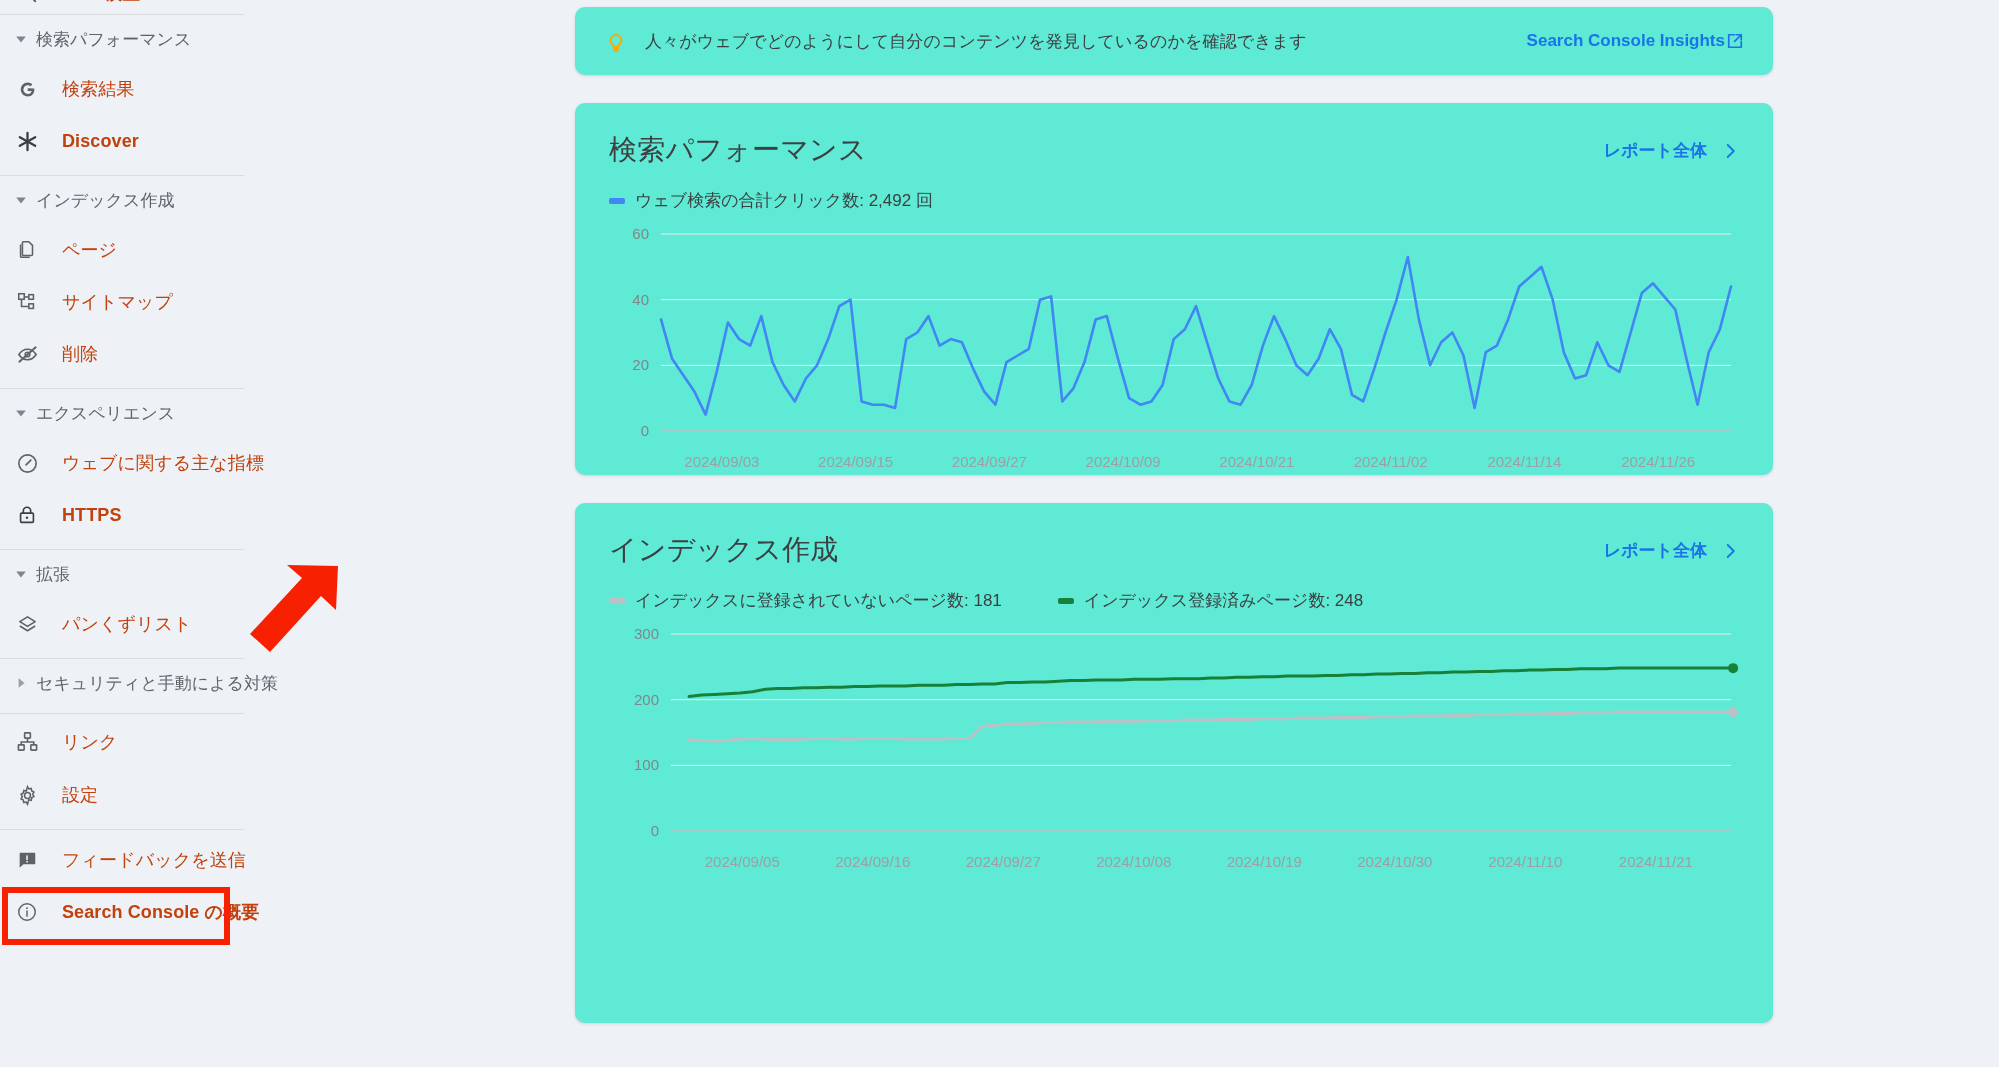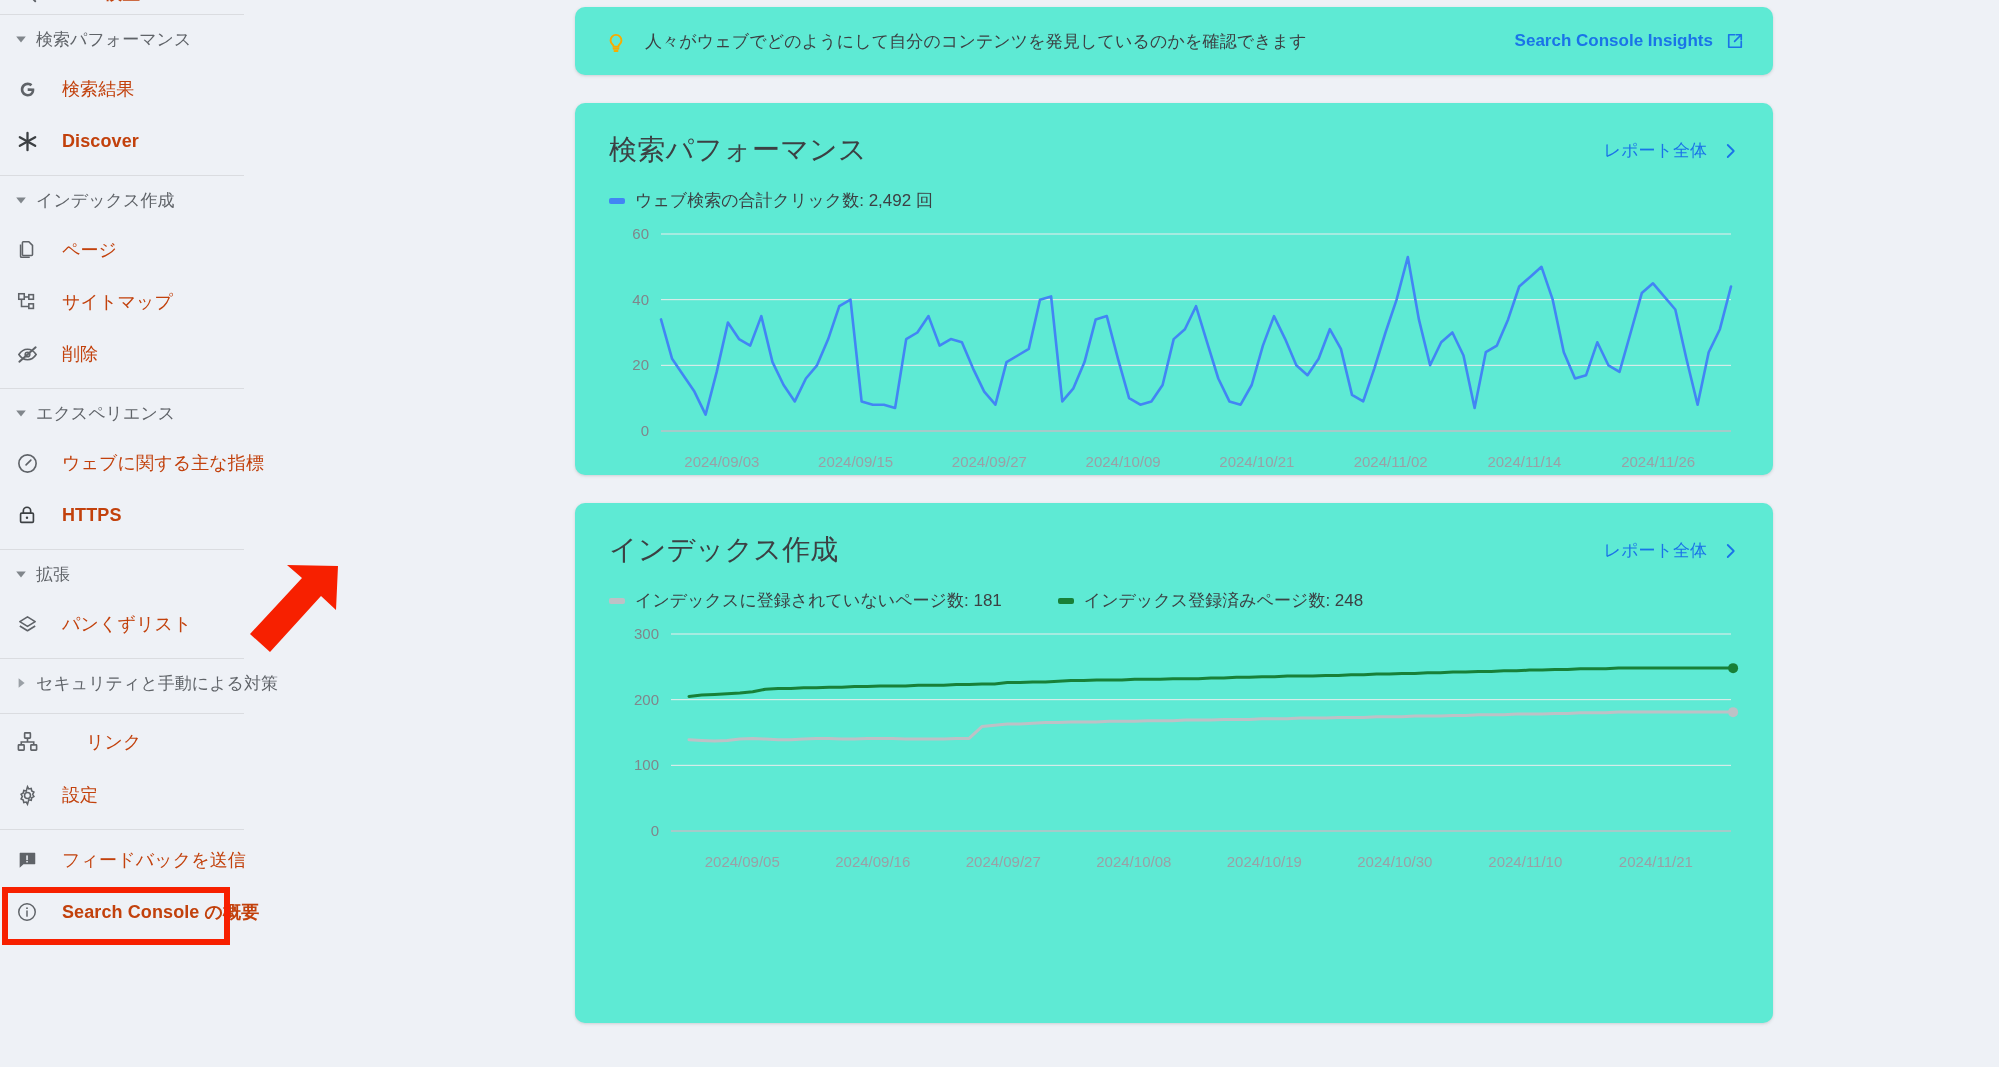--- a/index.html
+++ b/index.html
@@ -99,31 +99,31 @@
     height:68px;margin-top:7px;
     display:flex;align-items:center;
     padding:0 28px 0 26px;
     border-radius:10px;
   }
   .insights .bulb{width:30px;min-width:30px;display:flex;align-items:center;justify-content:center;}
   .insights .txt{
     flex:1;font-size:17px;color:#3c4043;margin-left:14px;white-space:nowrap;letter-spacing:.1px;
   }
   .insights .link{
-    display:flex;align-items:center;gap:12px;
+    display:flex;align-items:center;gap:0;
     color:#1a73e8;font-size:17px;font-weight:600;cursor:pointer;white-space:nowrap;
   }
 
   
   .perfcard{margin-top:28px;height:372px;padding:28px 34px 0 34px;position:relative;}
   .card-head{display:flex;align-items:flex-start;justify-content:space-between;}
   .card-title{font-size:28px;color:#3c4043;font-weight:400;letter-spacing:.2px;}
   .report-link{
     display:flex;align-items:center;gap:14px;
-    color:#1a73e8;font-size:17px;cursor:pointer;white-space:nowrap;padding-top:8px;
+    color:#1a73e8;font-size:17px;cursor:pointer;white-space:nowrap;padding-top:8px;font-weight:bold;
   }
   .legend{display:flex;align-items:center;gap:56px;margin-top:20px;}
   .legend-item{display:flex;align-items:center;gap:10px;font-size:17px;color:#3c4043;white-space:nowrap;justify-content:space-between;}
   .swatch{width:16px;height:6px;border-radius:2px;display:inline-block;}
 
   .chart-wrap{position:relative;margin-top:14px;}
   .idxcard{margin-top:28px;height:520px;padding:28px 34px 0 34px;position:relative;}
 
   svg{display:block;}
   .axis-lbl{font-size:15px;fill:#80868b;font-family:"Liberation Sans","DejaVu Sans",sans-serif;}
@@ -288,21 +288,21 @@
       <span class="caret">
         <svg width="12" height="12" viewBox="0 0 10 10">
             <path d="M3 1 L3 9 L8 5 Z" fill="#9aa0a6"></path>
           </svg>
       </span>
       <span class="lbl">セキュリティと手動による対策</span>
     </div>
 
     <div class="divider" style="margin-top:6px;"></div>
 
-    <div class="nav-item" style="height:55px;gap:24px;">
+    <div class="nav-item" style="height:55px;">
       <span class="ico">
         <svg width="23" height="23" viewBox="0 0 24 24" fill="none" stroke="#5f6368" stroke-width="1.7">
           <rect x="9" y="3" width="6" height="5.5" rx=".6"></rect>
           <rect x="2.5" y="15.5" width="6" height="5.5" rx=".6"></rect>
           <rect x="15.5" y="15.5" width="6" height="5.5" rx=".6"></rect>
           <path d="M12 8.5v4M5.5 15.5v-3h13v3"></path>
         </svg>
       </span>
       <span class="lbl">リンク</span>
     </div>

